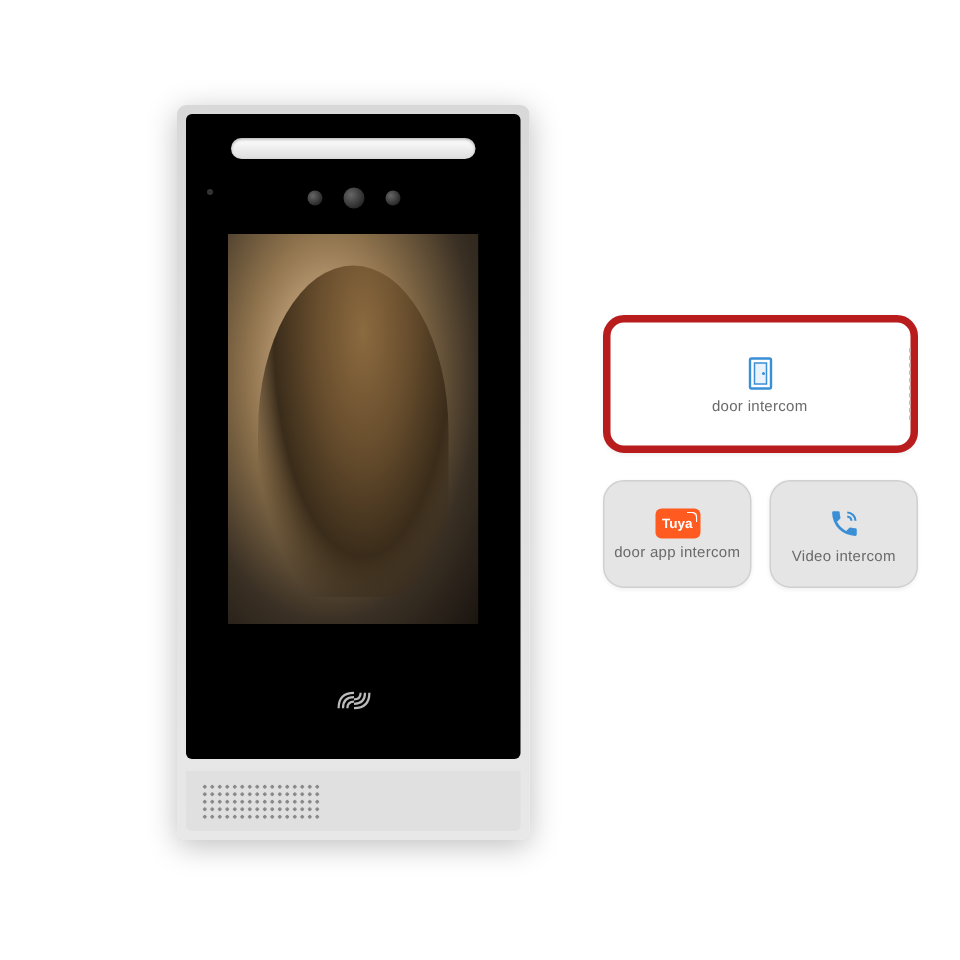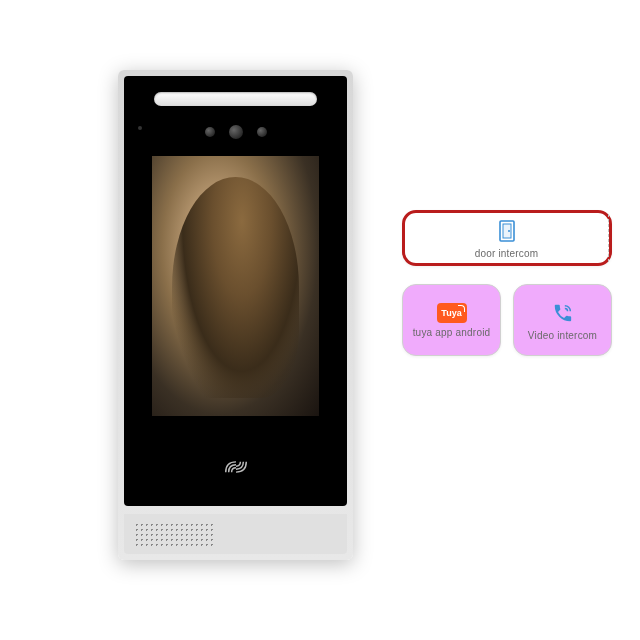--- a/index.html
+++ b/index.html
@@ -18,22 +18,22 @@
 .portrait::before{content:"";position:absolute;left:30%;top:18%;width:40%;height:38%;background:radial-gradient(circle at 50% 40%,#e8c8a8,#d4ae88);border-radius:50% 50% 48% 48%}
 .portrait::after{content:"";position:absolute;left:12%;top:8%;width:76%;height:85%;background:radial-gradient(ellipse at 55% 20%,#8b6a3f 0%,#6a4f2e 30%,#3a2c1a 60%,transparent 80%);border-radius:50% 50% 30% 30%}
 .nfc{position:absolute;bottom:28px;left:50%;transform:translateX(-50%);width:30px;height:22px}
 .nfc svg{width:100%;height:100%}
 .speaker{position:absolute;left:6px;right:6px;bottom:6px;height:40px;background:#e0e0e0;border-radius:0 0 4px 4px;overflow:hidden}
 .speaker-grid{position:absolute;left:10px;top:8px;width:80px;height:24px;background-image:radial-gradient(circle,#888 1px,transparent 1px);background-size:5px 5px}
 
 
 .features{position:absolute;left:402px;top:210px;width:210px}
 .row{display:flex;gap:12px;margin-bottom:18px}
-.badge-wide{width:228px;height:56px;border:3px solid #b91c1c;border-radius:14px;background:#fff;display:flex;align-items:center;justify-content:center;box-shadow:0 1px 3px rgba(0,0,0,0.06)}
-.badge{width:108px;height:72px;border:1px solid #d0d0d0;border-radius:14px;background:#f0abfc;display:flex;flex-direction:column;align-items:center;justify-content:center;gap:4px;box-shadow:0 1px 3px rgba(0,0,0,0.06)}
+.badge-wide{width:228px;height:92px;border:5px solid #b91c1c;border-radius:14px;background:#fff;display:flex;align-items:center;justify-content:center;box-shadow:0 1px 3px rgba(0,0,0,0.06)}
+.badge{width:108px;height:72px;border:1px solid #d0d0d0;border-radius:14px;background:#e5e5e5;display:flex;flex-direction:column;align-items:center;justify-content:center;gap:4px;box-shadow:0 1px 3px rgba(0,0,0,0.06)}
 .split{display:flex;align-items:center;width:100%;height:100%}
 .half{flex:1;display:flex;flex-direction:column;align-items:center;justify-content:center;gap:4px}
 .divider{width:1px;height:48px;border-left:1px dashed #c0c0c0}
 .label{font-size:10px;color:#6a6a6a;text-align:center;letter-spacing:0.2px}
 .ico{width:26px;height:26px;display:flex;align-items:center;justify-content:center}
 .tuya{width:30px;height:20px;background:#ff5a1f;border-radius:4px;display:flex;align-items:center;justify-content:center;color:#fff;font-size:9px;font-weight:bold;position:relative}
 .tuya::after{content:"";position:absolute;right:2px;top:2px;width:6px;height:6px;border:1.5px solid #fff;border-left:none;border-bottom:none;border-radius:0 4px 0 0}
 </style>
 </head>
 <body>
@@ -82,21 +82,21 @@
           </span>
           <span class="label">door intercom</span>
         </div>
         <div class="divider"></div>
       </div>
     </div>
   </div>
   <div class="row">
     <div class="badge">
       <span class="tuya">Tuya</span>
-      <span class="label">tuya app android</span>
+      <span class="label">door app intercom</span>
     </div>
     <div class="badge">
       <span class="ico">
         <svg viewBox="0 0 24 24" width="22" height="22">
             <path fill="#3a8fd6" d="M6.6 10.8a15 15 0 006.6 6.6l2.2-2.2a1 1 0 011-.24 11 11 0 003.5.56 1 1 0 011 1V20a1 1 0 01-1 1A17 17 0 013 4a1 1 0 011-1h3.5a1 1 0 011 1 11 11 0 00.56 3.5 1 1 0 01-.24 1l-2.22 2.3z"></path>
             <path fill="none" stroke="#3a8fd6" stroke-width="1.6" d="M14 4a6 6 0 016 6M14 7a3 3 0 013 3"></path>
           </svg>
       </span>
       <span class="label">Video intercom</span>
     </div>

